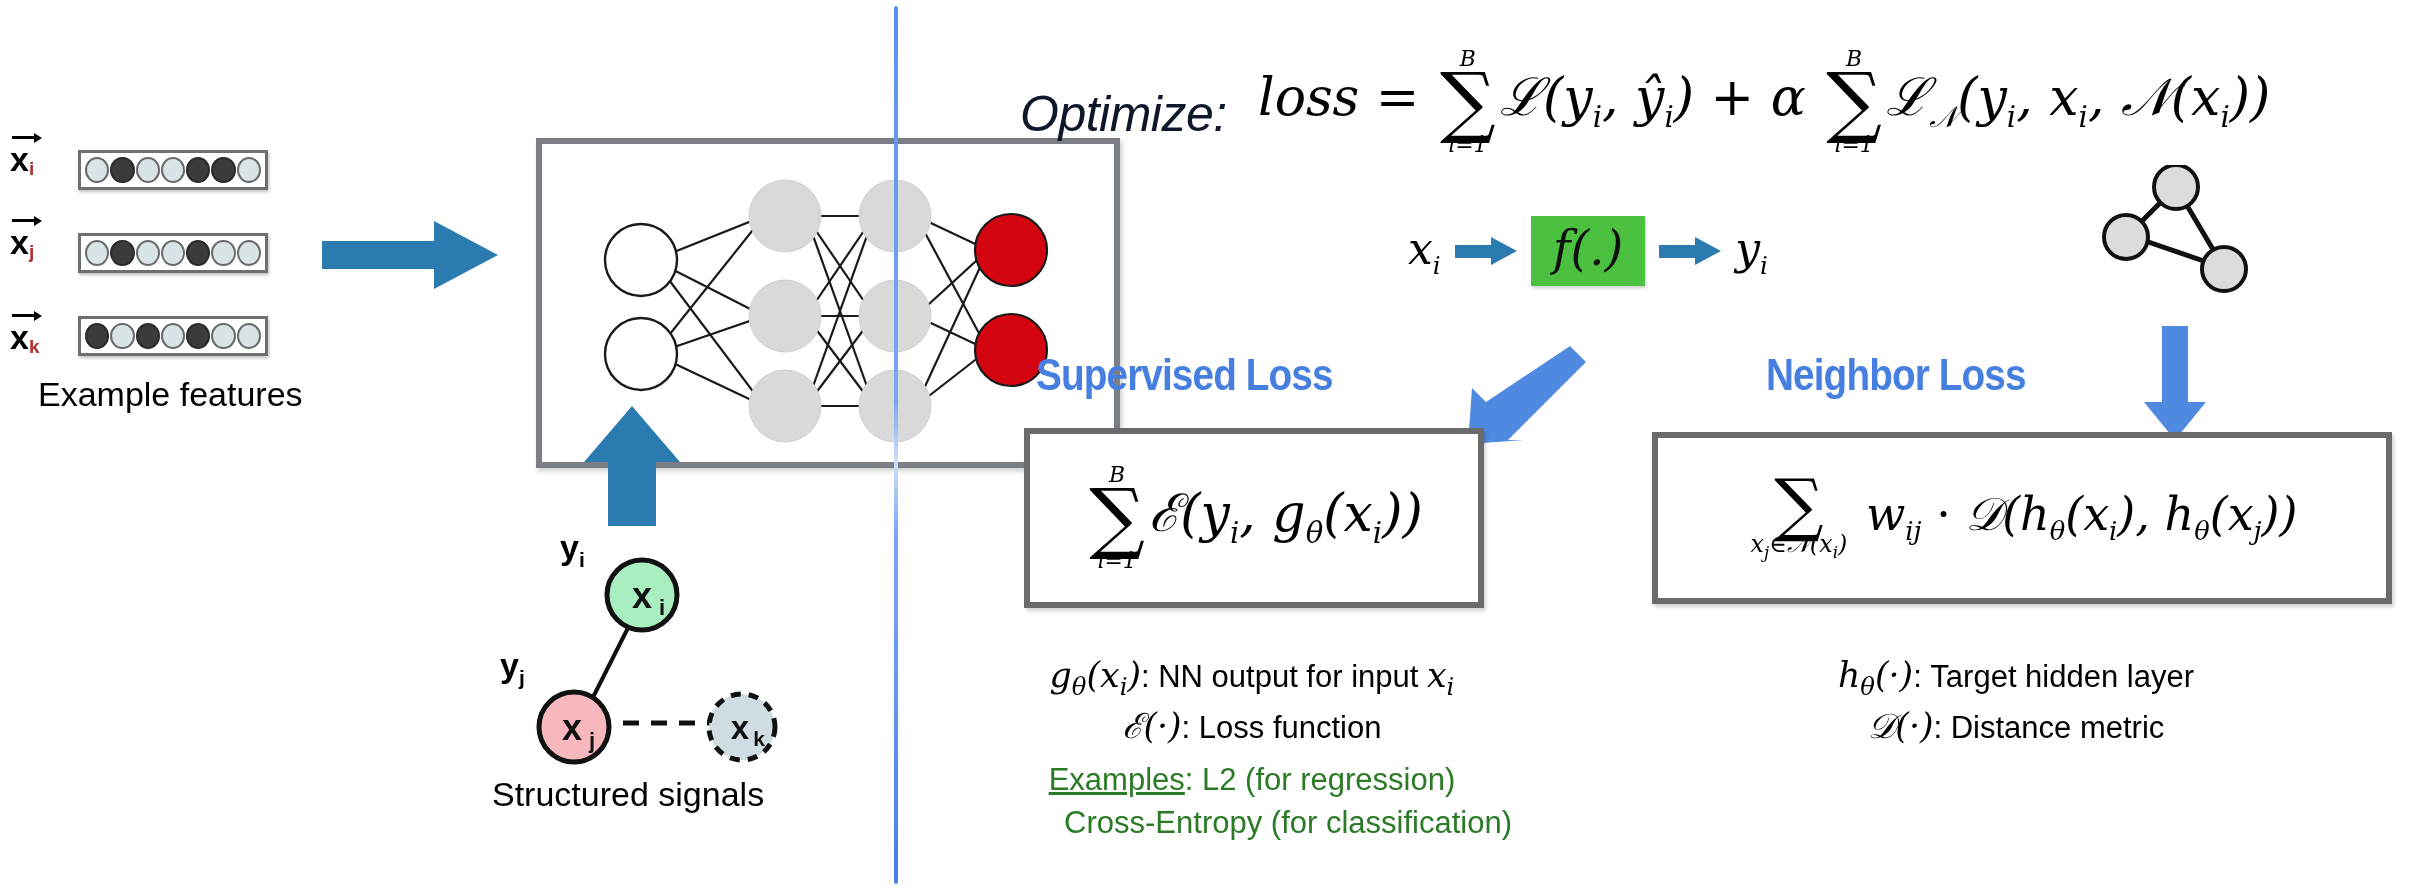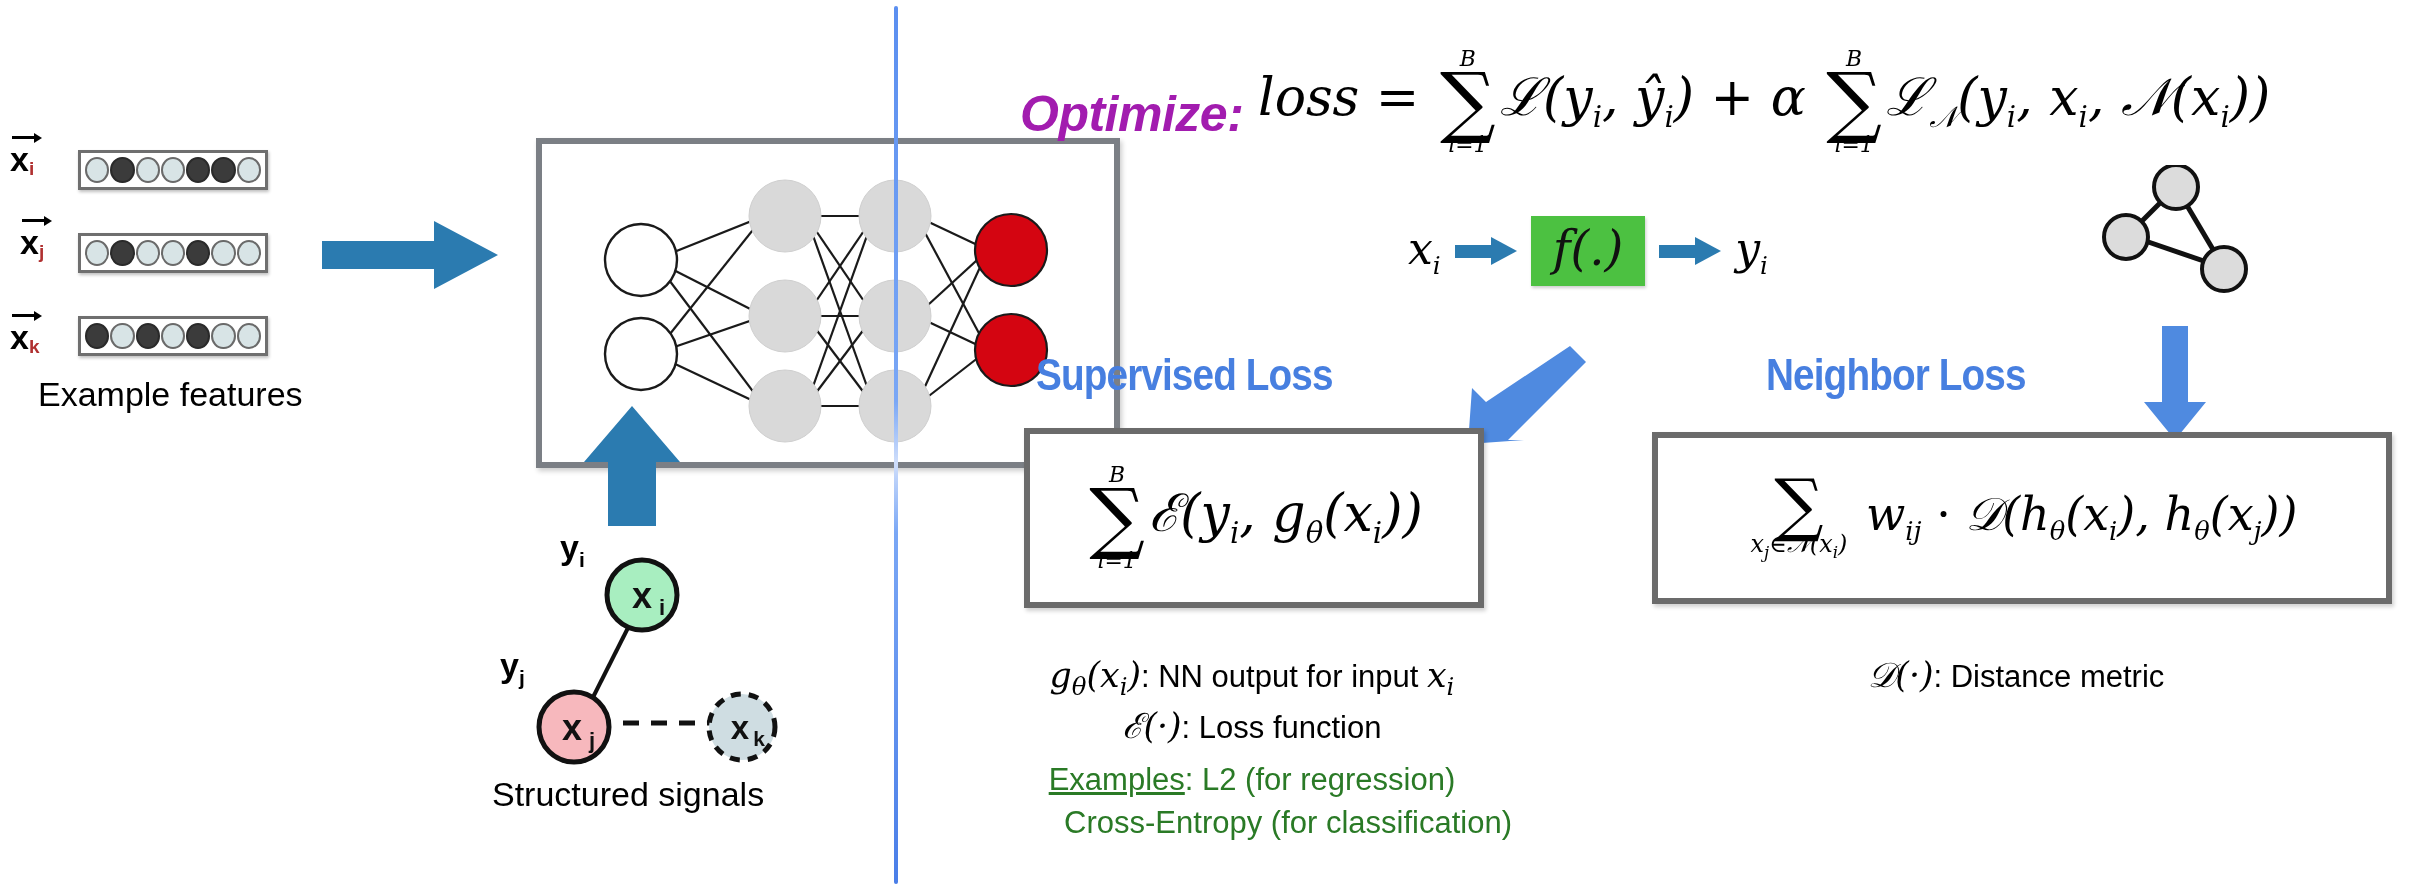--- a/index.html
+++ b/index.html
@@ -36,22 +36,22 @@
          box-shadow:2px 3px 5px rgba(0,0,0,.2);}
   #nnsvg{position:absolute;left:536px;top:138px;width:584px;height:330px;}
 
   #explabel{left:38px;top:375px;font-size:34px;}
   #structlabel{left:492px;top:775px;font-size:34px;}
 
   #graphsvg{position:absolute;left:490px;top:505px;width:340px;height:260px;}
   .gnodetxt{font-family:"Liberation Sans",sans-serif;font-weight:bold;}
   .ylab{position:absolute;font-weight:bold;font-size:34px;}
 
-  #optimize{left:1020px;top:85px;font-size:50px;font-weight:bold;font-style:italic;
-            color:#a21caf;letter-spacing:-.5px;}
+  #optimize{left:1020px;top:85px;font-size:50px;font-weight:normal;font-style:italic;
+            color:#0f172a;letter-spacing:-.5px;}
 
   
   .sumgrp{display:inline-flex;flex-direction:column;align-items:center;
           vertical-align:middle;line-height:1;margin:0 4px;}
   .sumgrp .lim{font-family:"DejaVu Serif",serif;font-style:italic;font-size:.42em;}
   .sumgrp .sig{font-family:"DejaVu Serif","Liberation Serif",serif;font-size:1.5em;
                font-style:normal;line-height:.82;font-weight:400;}
 
   #mainformula{left:1258px;top:48px;font-size:52px;white-space:nowrap;
                font-family:"DejaVu Serif","Liberation Serif",serif;font-style:italic;}
@@ -105,21 +105,21 @@
 <div class="featrow" style="left:78px;top:150px;width:190px;" id="frow0">
     <span class="fcell off"></span>
     <span class="fcell on"></span>
     <span class="fcell off"></span>
     <span class="fcell off"></span>
     <span class="fcell on"></span>
     <span class="fcell on"></span>
     <span class="fcell off"></span>
   </div>
 
-<div class="abs veclabel nosel" style="left:20px;top:215px;">
+<div class="abs veclabel nosel" style="left:10px;top:215px;">
   <span class="arrowbar"></span>
   <span class="bx">x</span><sub style="color:#b03030">j</sub>
 </div>
 <div class="featrow" style="left:78px;top:233px;width:190px;" id="frow1">
     <span class="fcell off"></span>
     <span class="fcell on"></span>
     <span class="fcell off"></span>
     <span class="fcell off"></span>
     <span class="fcell on"></span>
     <span class="fcell off"></span>
@@ -301,15 +301,18 @@
     <span class="mi">ℰ(·)</span><span>: Loss function</span>
   </span>
   <span class="row grn" style="margin-top:8px;">
     <span class="ul">Examples</span><span>: L2 (for regression)</span>
   </span>
   <span class="grn ralign" style="padding-right:0;">Cross-Entropy (for classification)</span>
 </div>
 
 <div class="legend abs nosel" id="nbrleg">
   <span class="row">
+    <span class="mi"><span>h</span><sub style="font-size:.7em">θ</sub><span>(·)</span></span><span>: Target hidden layer</span>
+  </span>
+  <span class="row">
     <span class="mi">𝒟(·)</span><span>: Distance metric</span>
   </span>
 </div>
 
 </body></html>

